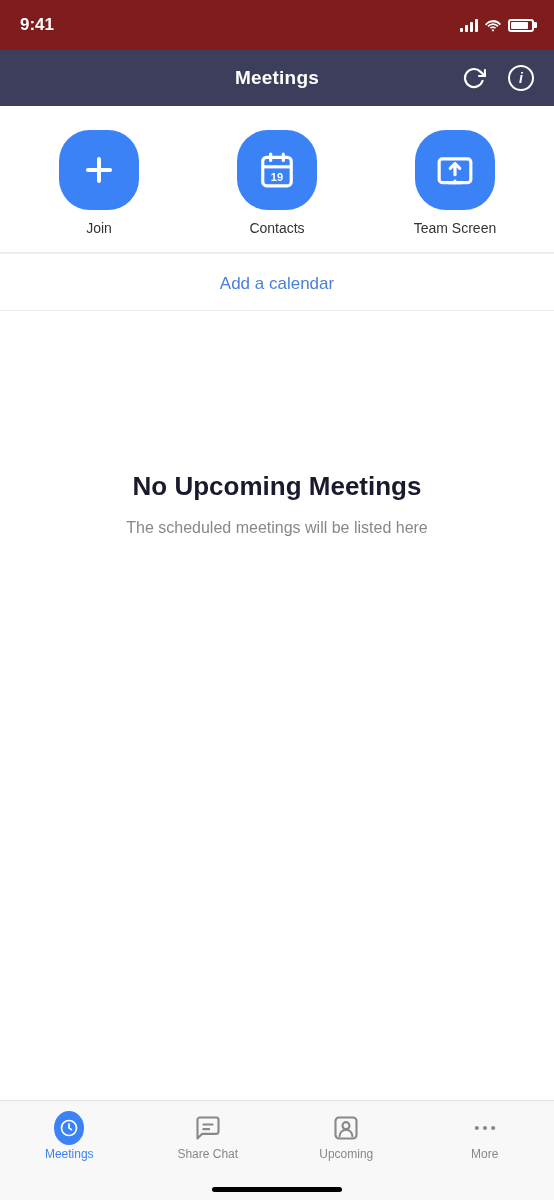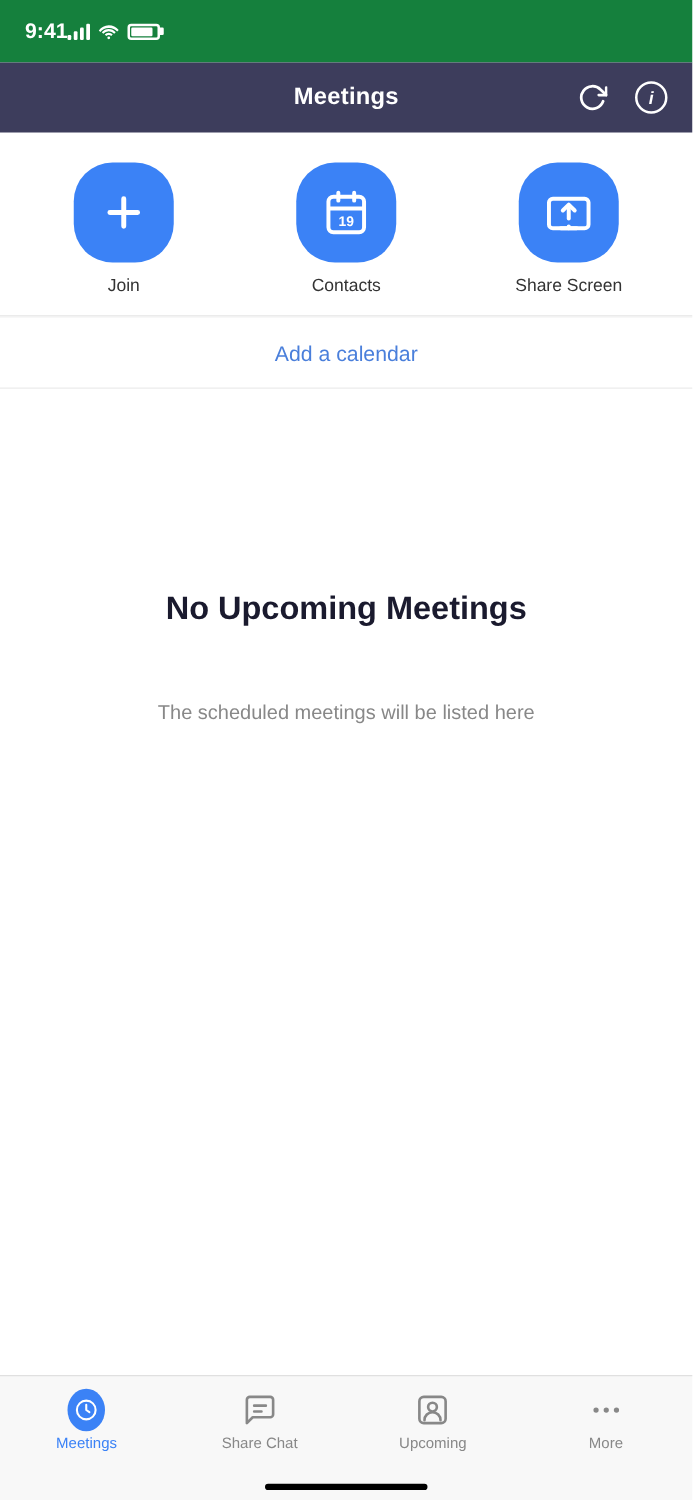--- a/index.html
+++ b/index.html
@@ -13,25 +13,25 @@
       width: 554px;
       height: 1200px;
       font-family: -apple-system, BlinkMacSystemFont, 'Helvetica Neue', Arial, sans-serif;
       background: #fff;
       overflow: hidden;
       position: relative;
     }
 
     
     .status-bar {
-      background: #15803d;
+      background: #7f1d1d;
       height: 50px;
       display: flex;
       align-items: center;
-      justify-content: flex-start;
+      justify-content: space-between;
       padding: 0 20px;
     }
 
     .status-time {
       color: #fff;
       font-size: 17px;
       font-weight: 600;
     }
 
     .status-icons {
@@ -207,21 +207,20 @@
       padding: 6px 12px;
     }
 
     
     .empty-state {
       display: flex;
       flex-direction: column;
       align-items: center;
       justify-content: center;
       padding: 160px 40px 0;
-      gap: 43px;
     }
 
     .empty-title {
       font-size: 26px;
       font-weight: 700;
       color: #1a1a2e;
       text-align: center;
       margin-bottom: 14px;
     }
 
@@ -364,21 +363,21 @@
   <div class="action-item">
     <div class="action-icon-wrap blue">
       <svg class="icon-svg" viewBox="0 0 24 24">
         <rect x="2" y="5" width="20" height="15" rx="2" fill="none" stroke="white" stroke-width="2"></rect>
         <polyline points="12 9 12 15" stroke="white" stroke-width="2" stroke-linecap="round" fill="none"></polyline>
         <polyline points="9 11 12 8 15 11" stroke="white" stroke-width="2" stroke-linecap="round" stroke-linejoin="round" fill="none"></polyline>
         <line x1="8" y1="20" x2="16" y2="20" stroke="white" stroke-width="2" stroke-linecap="round"></line>
         <line x1="12" y1="19" x2="12" y2="20" stroke="white" stroke-width="2" stroke-linecap="round"></line>
       </svg>
     </div>
-    <span class="action-icon-label">Share Screen</span>
+    <span class="action-icon-label">Team Screen</span>
   </div>
 
 </div>
 
 <div class="divider"></div>
 
 <div class="add-calendar-section">
   <button class="add-calendar-btn">Add a calendar</button>
 </div>
 

